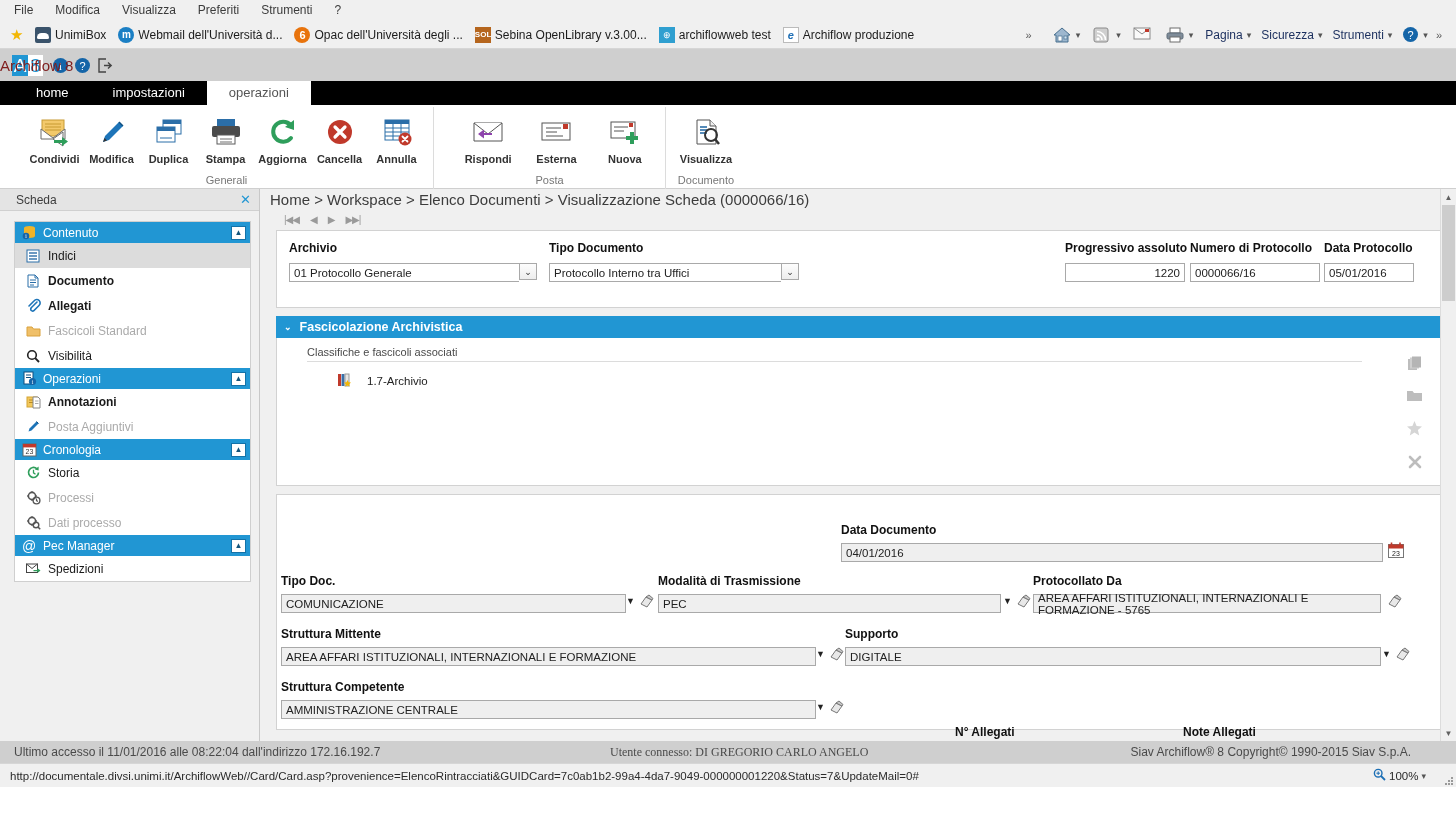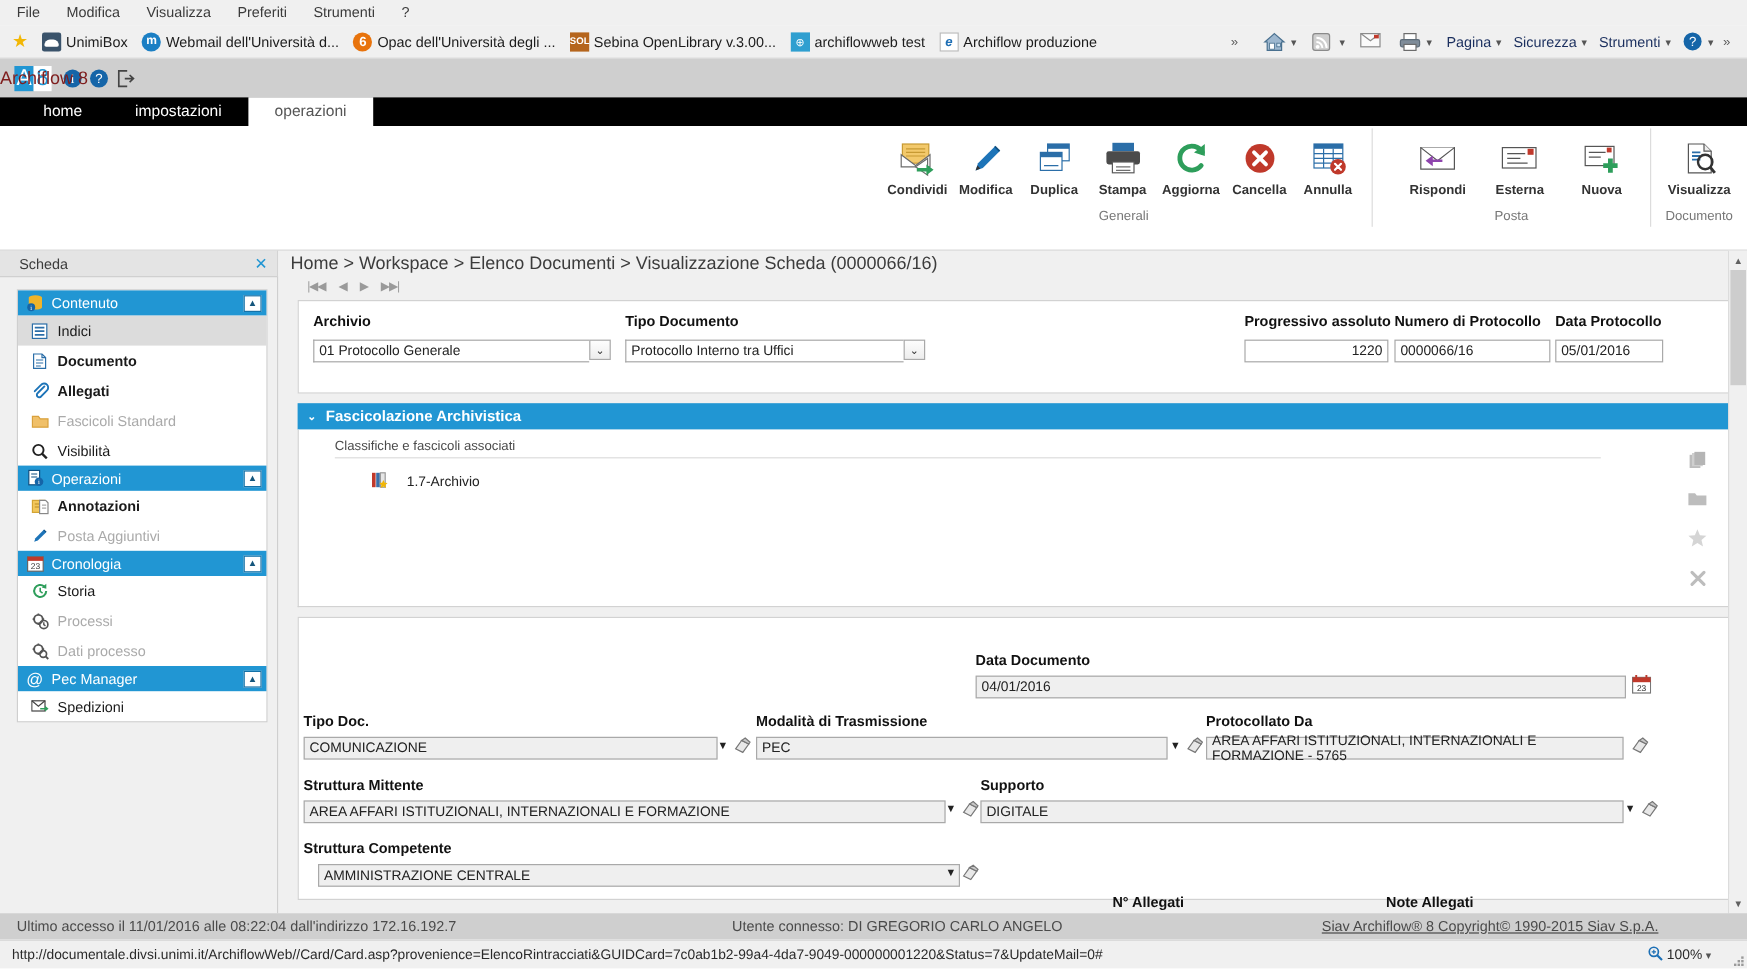--- a/index.html
+++ b/index.html
@@ -64,34 +64,34 @@
   }
 
   
   .af-tabs { height: 24px; background:#000000; display:flex; align-items:flex-end; padding-left:14px; }
   .af-tab {
     font-size: 13px; color:#ffffff; padding: 4px 22px 5px 22px; line-height:15px;
   }
   .af-tab.active { background:#ffffff; color:#555; }
 
   
-  .ribbon { height: 104px; background:#ffffff; display:flex; border-bottom:1px solid #cfcfcf; padding: 2px 0 0 20px; justify-content: flex-end; }
+  .ribbon { height: 84px; background:#ffffff; display:flex; border-bottom:1px solid #cfcfcf; padding: 2px 0 0 20px; }
   .rgroup { display:flex; flex-direction:column; justify-content:space-between; border-right:1px solid #dcdcdc; padding: 0 6px; height:82px;}
   .rgroup:last-child { border-right:none; }
   .rgroup-items { display:flex; align-items:flex-start; padding-top:4px; }
   .rbtn { width:57px; display:flex; flex-direction:column; align-items:center; gap:2px; padding-top:2px; }
   .rbtn .glyph { height:38px; display:flex; align-items:center; justify-content:center;}
   .rbtn .lbl { font-size:11px; color:#333; white-space:nowrap;}
   .rgroup-title { text-align:center; font-size:11px; color:#777; padding-bottom:3px;}
 
   
   .body-split { display:flex; height: 552px; }
 
   
-  .sidebar { width:232px; background:#f0f0f0; border-right:1px solid #c8c8c8; position:relative;}
+  .sidebar { width:260px; background:#f0f0f0; border-right:1px solid #c8c8c8; position:relative;}
   .scheda-bar { height:22px; background:#e4e4e4; display:flex; align-items:center; justify-content:space-between; padding:0 8px 0 16px; border-bottom:1px solid #d0d0d0;}
   .scheda-bar .t { font-size:12px; color:#3c3c3c; }
   .scheda-bar .x { font-size:13px; color:#2196d3; }
   .nav-panel { margin:10px 8px 0 14px; background:#fff; border:1px solid #cfcfcf; }
   .nav-grp { background:#2196d3; height:21px; display:flex; align-items:center; padding:0 4px 0 6px; gap:6px; }
   .nav-grp .gl { font-size:12px; color:#fff; flex:1; }
   .nav-grp .collapse { width:15px; height:14px; background:#ffffff; border:1px solid #1472a8; display:flex; align-items:center; justify-content:center; font-size:8px; color:#14557c;}
   .nav-item { height:25px; display:flex; align-items:center; gap:7px; padding-left:10px; font-size:12px; color:#1a1a1a;}
   .nav-item.sel { background:#dcdcdc; }
   .nav-item.bold { font-weight:bold; }
@@ -130,22 +130,22 @@
   .vscroll { position:absolute; right:0; top:0; width:16px; bottom:0; background:#f0f0f0; border-left:1px solid #dcdcdc;}
   .vscroll .arrow { height:16px; display:flex;align-items:center;justify-content:center; font-size:8px; color:#606060; background:#f0f0f0;}
   .vscroll .thumb { position:absolute; top:16px; height:96px; left:1px; right:1px; background:#cdcdcd; }
 
   
   .af-status {
     height:22px; background:#cfcfcf; display:flex; align-items:center;
     font-size:12px; color:#4a4a4a; position:relative;
   }
   .af-status .s1 { padding-left:14px; }
-  .af-status .s2 { position:absolute; left:610px; }
-  .af-status .s3 { position:absolute; right:74px;text-decoration:underline; }
+  .af-status .s2 { position:absolute; left:610px;font-family:Liberation Serif, serif; }
+  .af-status .s3 { position:absolute; right:45px; }
   .ie-status {
     height:24px; background:#f0f0f0; border-top:1px solid #d6d6d6;
     display:flex; align-items:center; font-size:11.5px; color:#2a2a2a;
     padding-left:10px; position:relative;
   }
   .zoomlbl { position:absolute; right:30px; display:flex; align-items:center; gap:3px; font-size:11.5px; color:#2a2a2a;}
   .resizer { position:absolute; right:2px; bottom:1px; width:12px; height:12px; }
 </style>
 </head>
 <body>
@@ -723,21 +723,21 @@
           <div class="inp" style="position:absolute;left:568px;top:152px;width:536px;">DIGITALE</div>
           <span style="position:absolute;left:1105px;top:154px;font-size:9px;color:#222;">▼</span>
           <span style="position:absolute;left:1118px;top:152px;">
             <svg width="15" height="14" viewBox="0 0 15 14">
                 <polygon points="2,10 7,3 13,6 8,13" fill="#e8e8e8" stroke="#777"></polygon>
                 <polygon points="7,3 10,1 14,4.5 13,6" fill="#c9c9c9" stroke="#777"></polygon>
               </svg>
           </span>
 
           <div style="position:absolute;left:4px;top:185px;" class="lbl">Struttura Competente</div>
-          <div class="inp" style="position:absolute;left:16px;top:205px;width:535px;">AMMINISTRAZIONE CENTRALE</div>
+          <div class="inp" style="position:absolute;left:4px;top:205px;width:535px;">AMMINISTRAZIONE CENTRALE</div>
           <span style="position:absolute;left:539px;top:207px;font-size:9px;color:#222;">▼</span>
           <span style="position:absolute;left:552px;top:205px;">
             <svg width="15" height="14" viewBox="0 0 15 14">
                 <polygon points="2,10 7,3 13,6 8,13" fill="#e8e8e8" stroke="#777"></polygon>
                 <polygon points="7,3 10,1 14,4.5 13,6" fill="#c9c9c9" stroke="#777"></polygon>
               </svg>
           </span>
 
           <div style="position:absolute;left:678px;top:230px;" class="lbl">N° Allegati</div>
           <div style="position:absolute;left:906px;top:230px;" class="lbl">Note Allegati</div>

